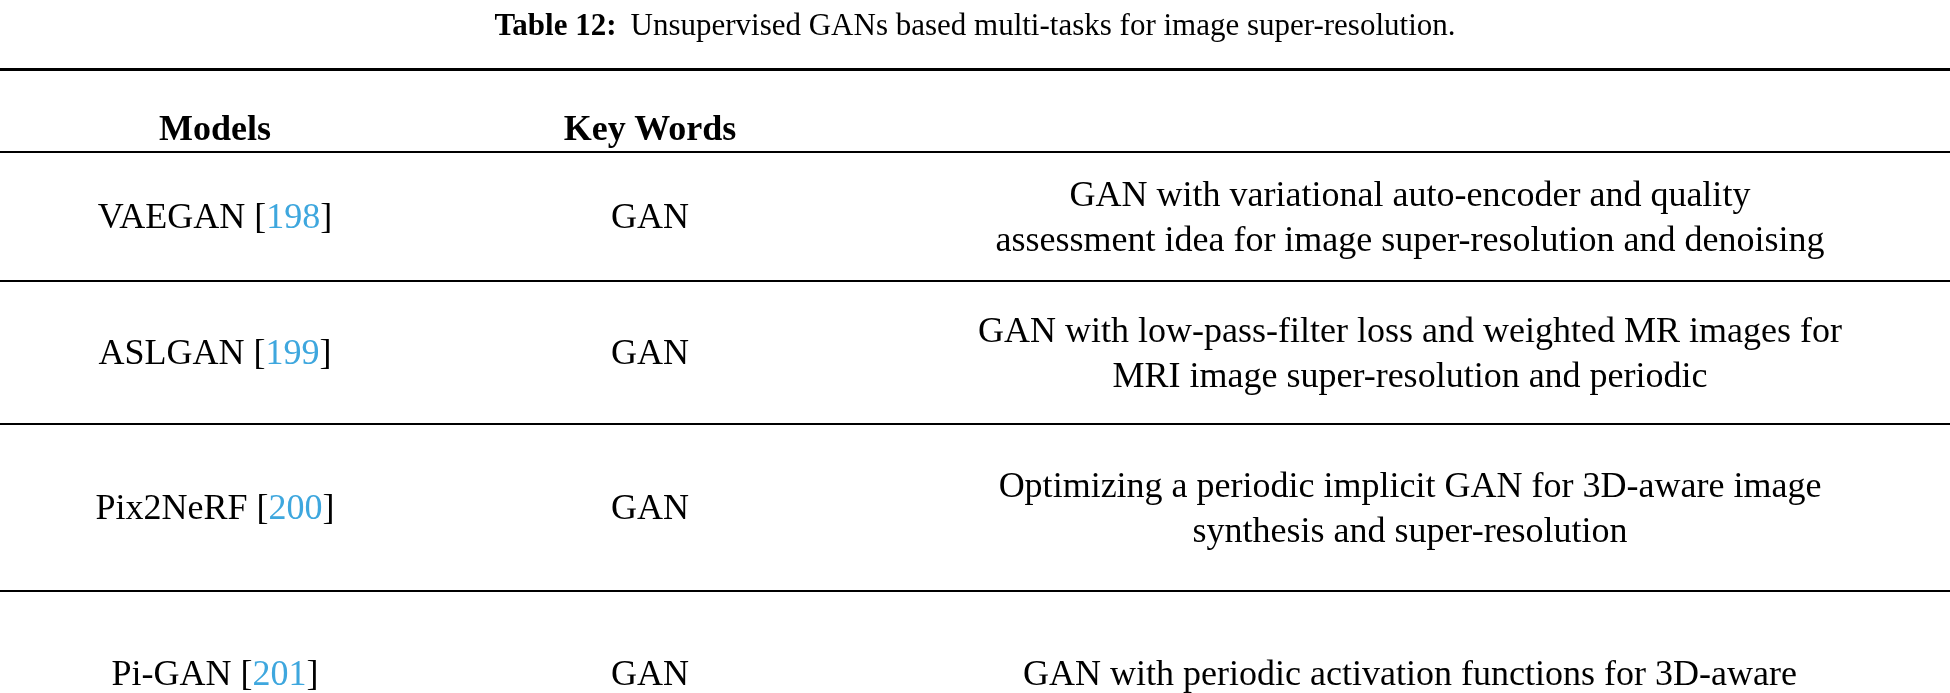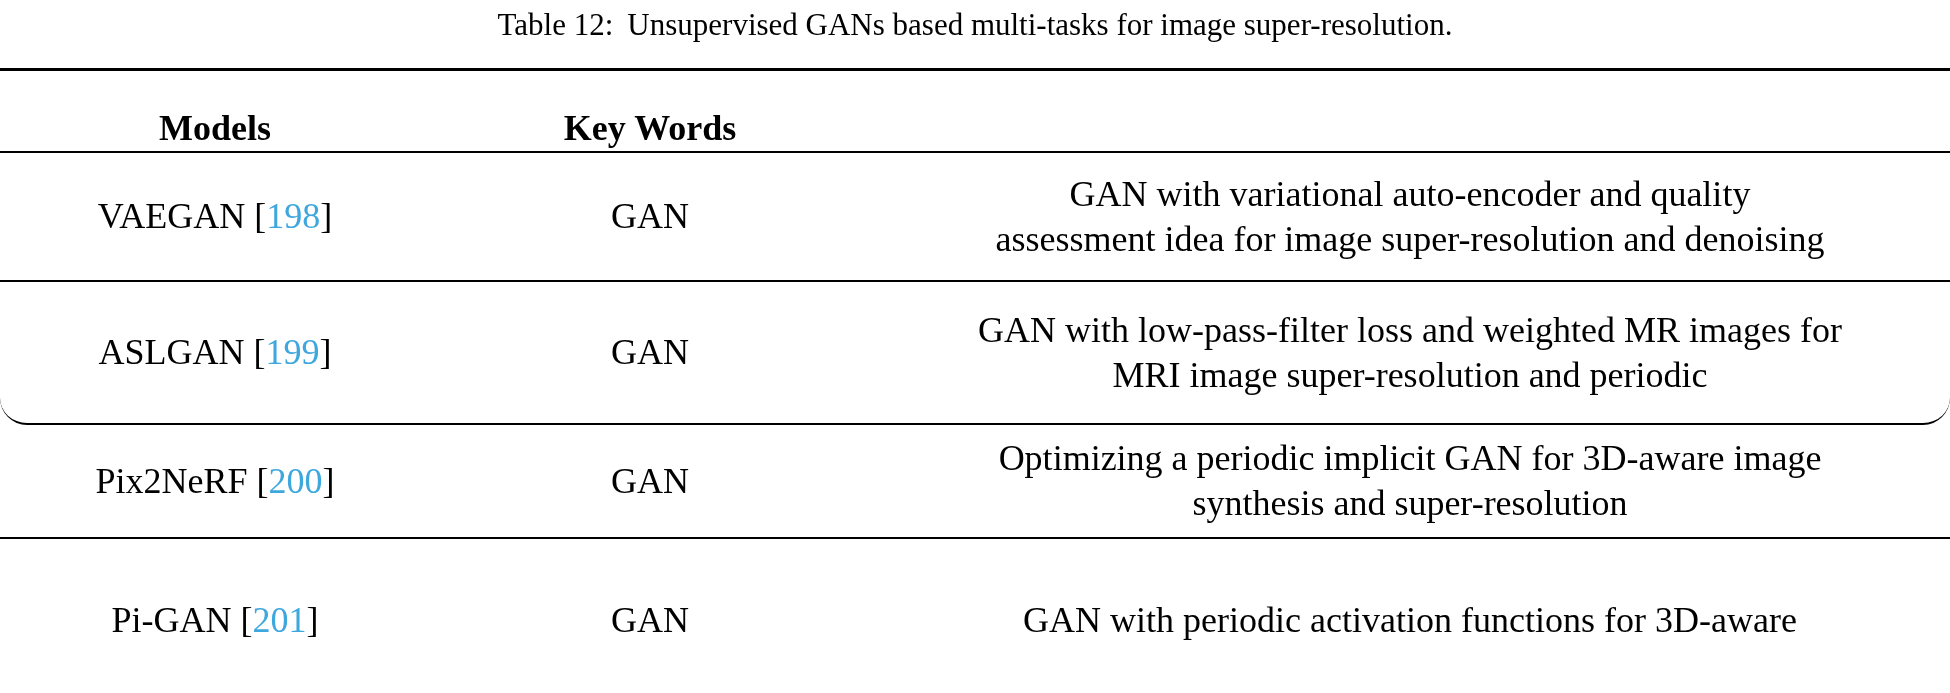--- a/index.html
+++ b/index.html
@@ -20,38 +20,38 @@
     height: 68px;
     display: flex;
     align-items: flex-start;
     justify-content: center;
     padding-top: 6px;
     box-sizing: border-box;
     font-size: 31px;
     line-height: 38px;
   }
   .caption-label {
-    font-weight: normal;
+    font-weight: bold;
     margin-right: 14px;
   }
   .tbl {
     border-top: 3px solid var(--rule, #000);
     border-bottom: 4px solid var(--rule, #000);
   }
   .row {
     display: grid;
     grid-template-columns: 430px 440px 1080px;
     box-sizing: border-box;
     border-bottom: 2px solid var(--rule, #000);
   }
   .row:last-child { border-bottom: none; }
   .row.head { height: 47px; margin-top: 35px; }
   .row.r1 { height: 129px; }
-  .row.r2 { height: 143px; border-radius: 27px; }
-  .row.r3 { height: 114px; }
+  .row.r2 { height: 143px; }
+  .row.r3 { height: 167px; }
   .row.r4 { height: 163px; }
   .cell {
     display: flex;
     align-items: center;
     justify-content: center;
     text-align: center;
     font-size: 36px;
     line-height: 45px;
   }
   .th { font-weight: bold; }

